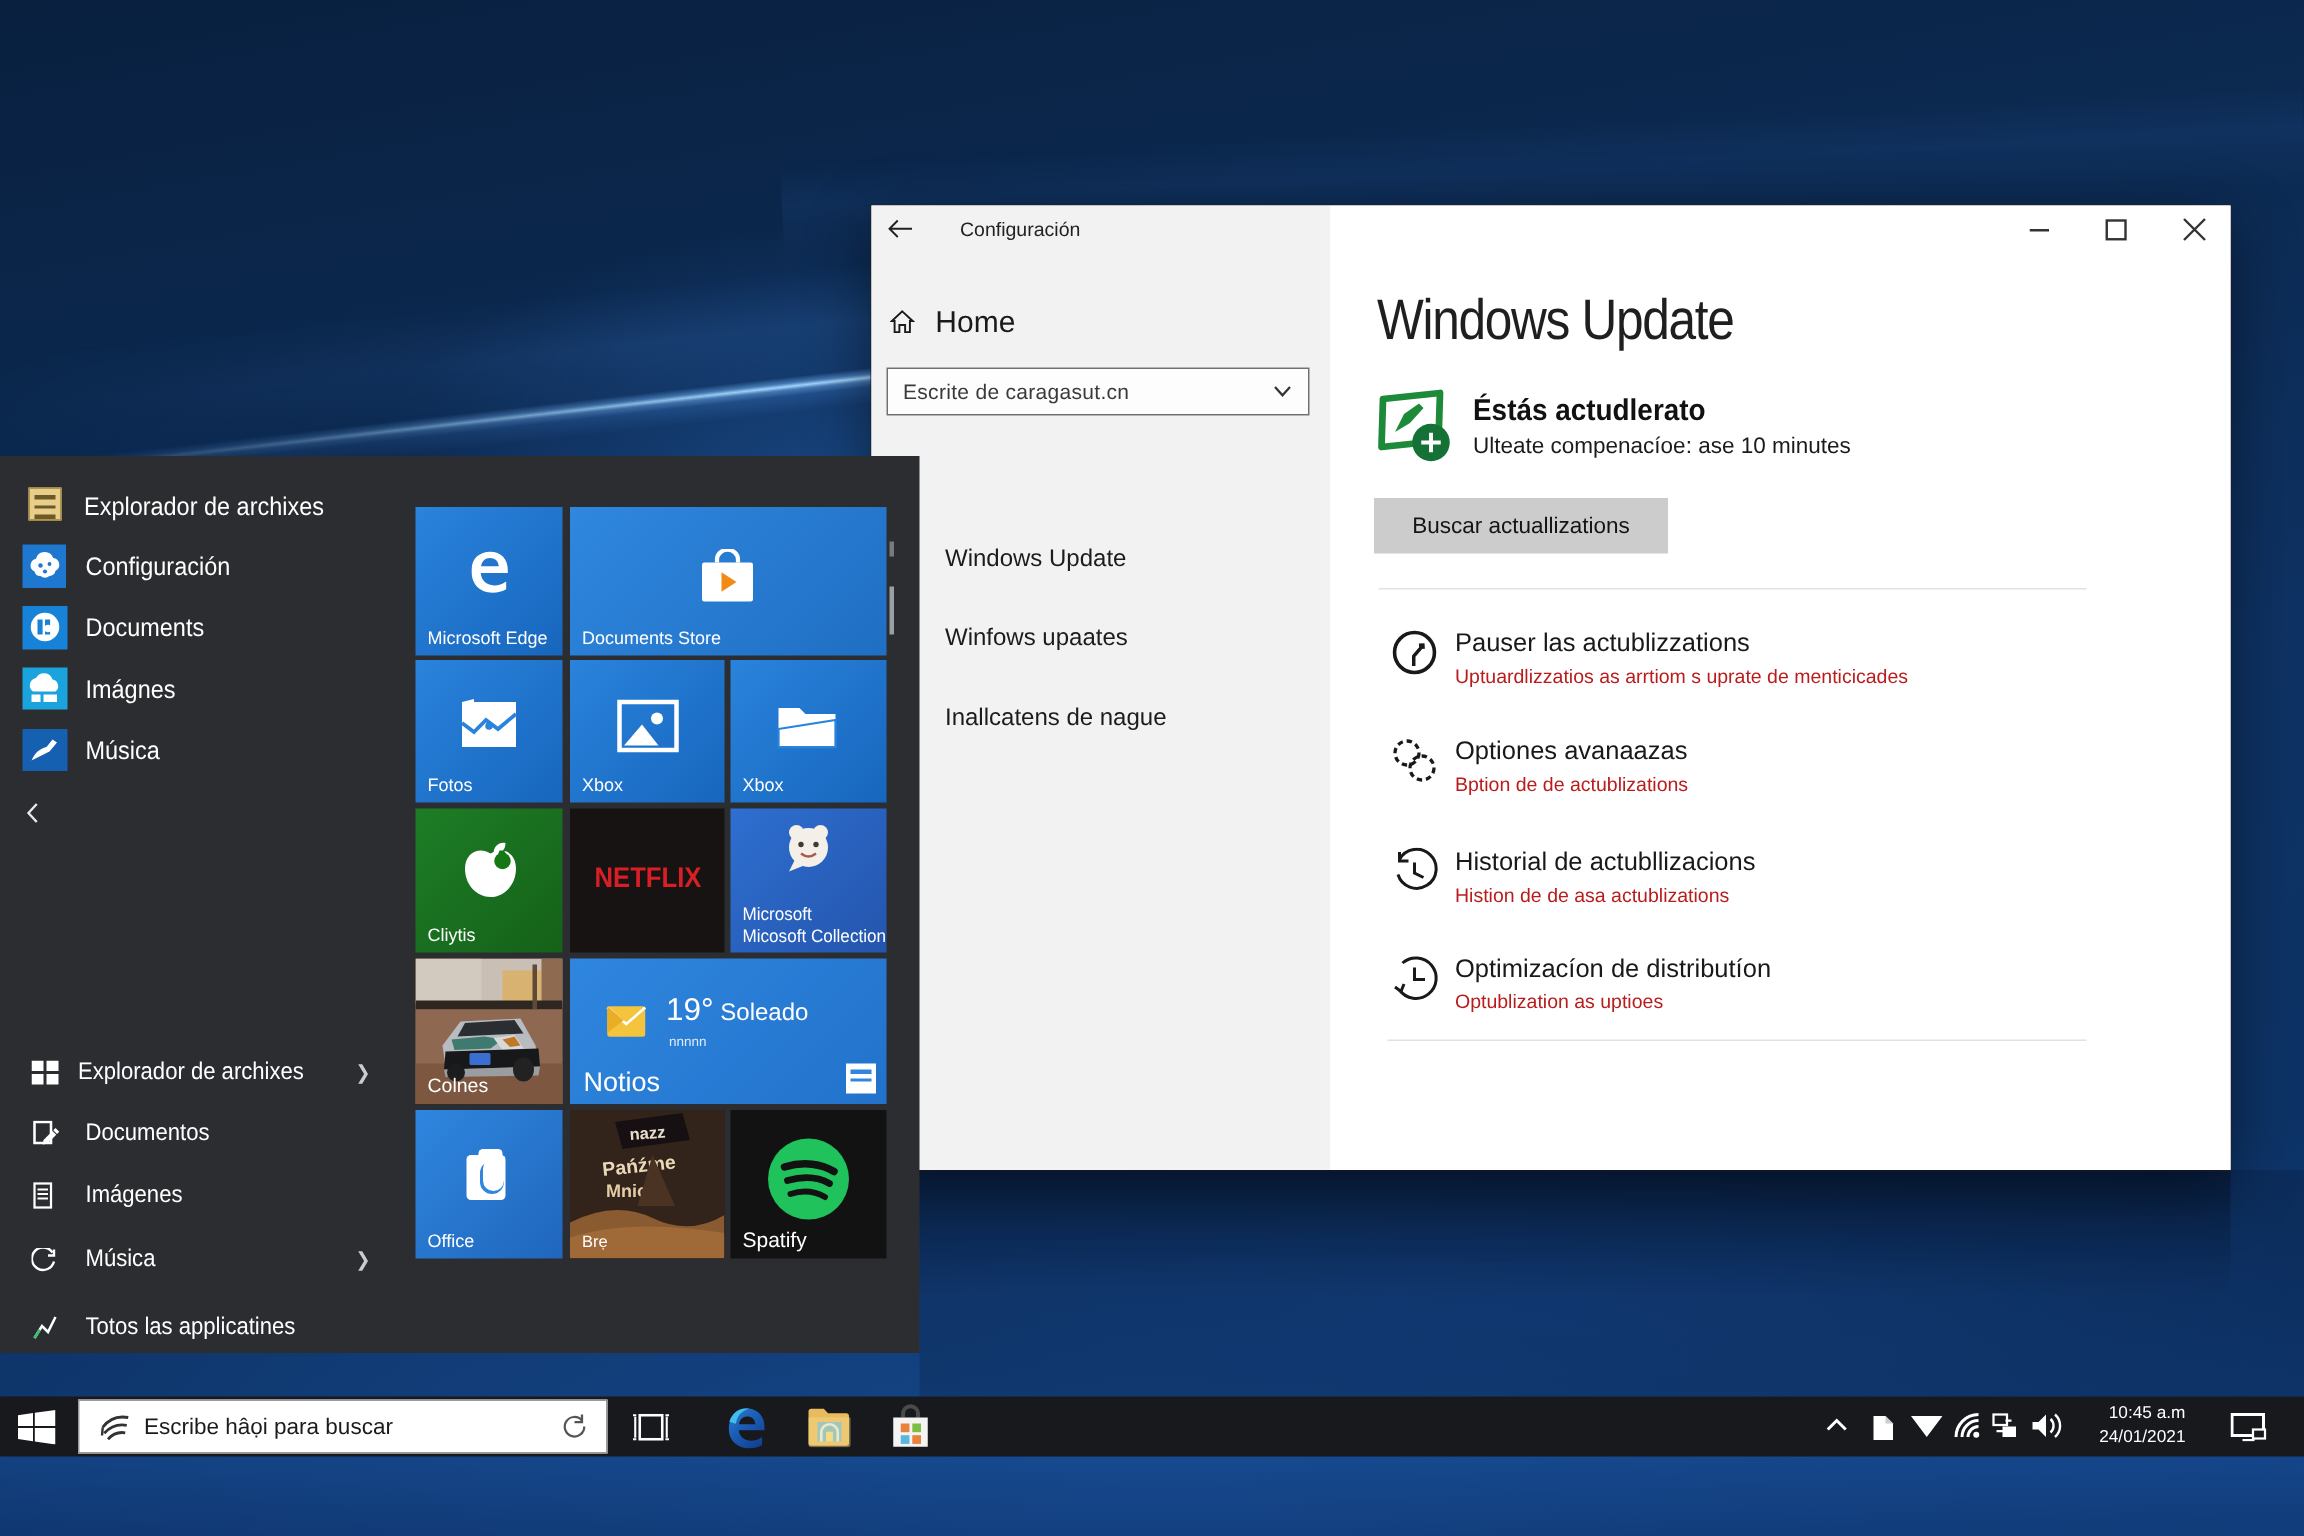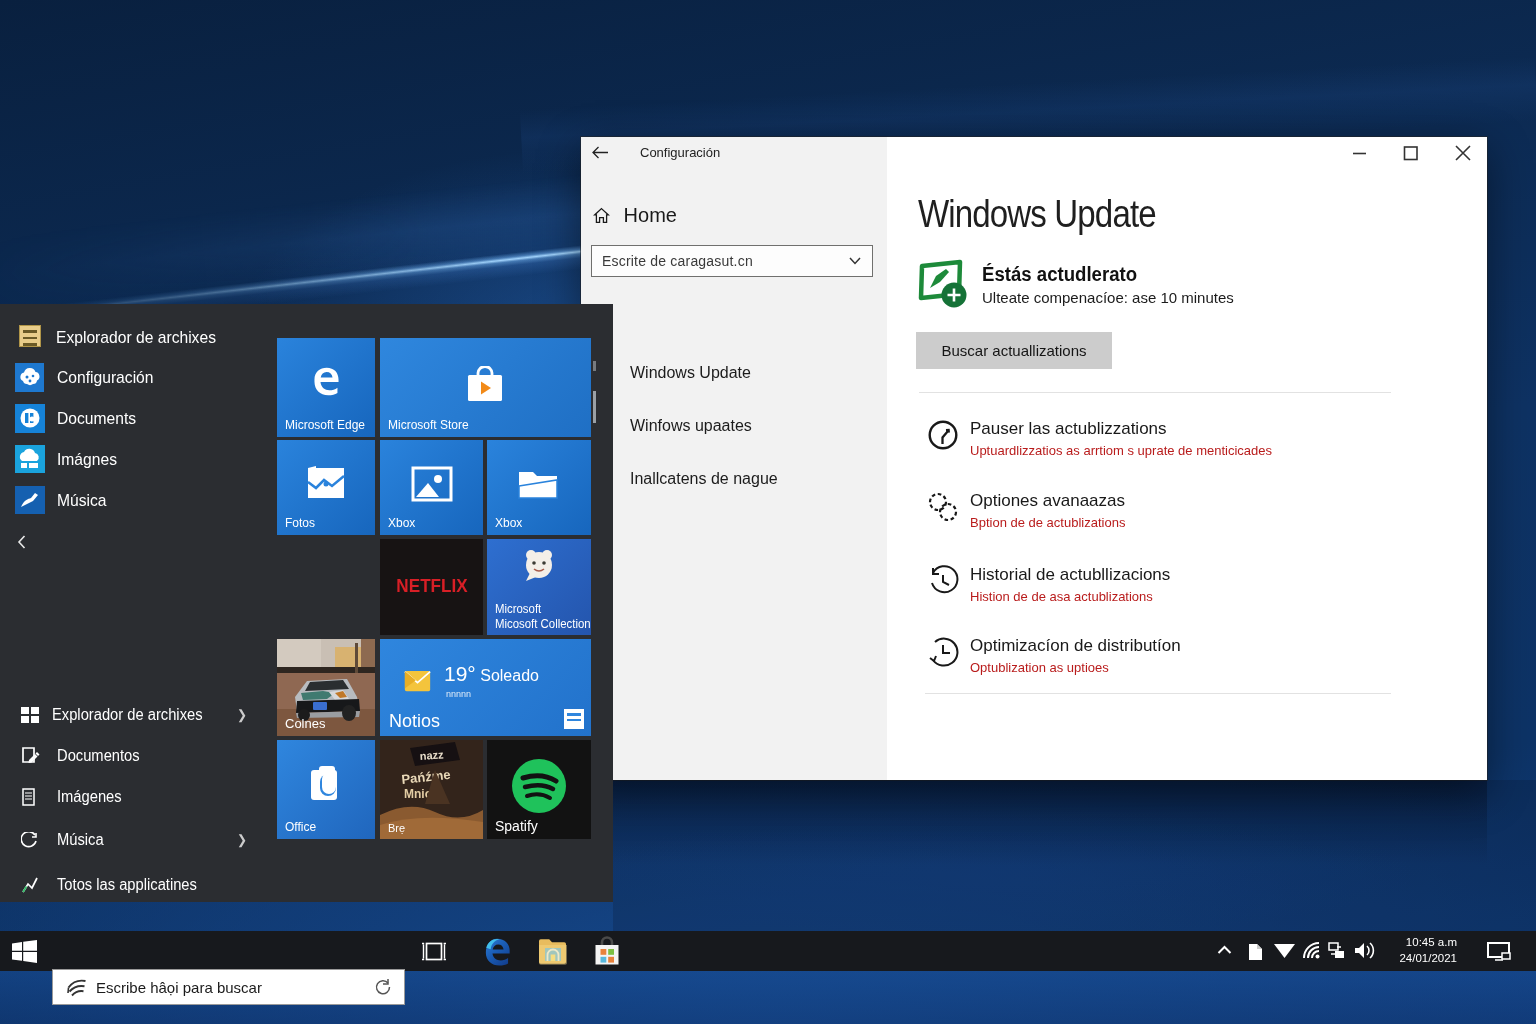--- a/index.html
+++ b/index.html
@@ -36,21 +36,21 @@
 .item .s { position:absolute; left:43px; top:24px; font-size:13px; color:#b91c1c; white-space:nowrap; }
 
 #startmenu { position:absolute; left:0; top:304px; width:613px; height:598px; background:#2b2d31; overflow:hidden; }
 .sm-item { position:absolute; color:#fff; white-space:nowrap; transform:scaleX(.92); transform-origin:0 50%; }
 .sm-ic { position:absolute; }
 
 .tile { position:absolute; color:#fff; overflow:hidden; }
 .tile .lbl { position:absolute; left:8px; bottom:5px; font-size:12px; color:#fff; }
 
 #taskbar { position:absolute; left:0; top:931px; width:1536px; height:40px; background:#17191d; }
-#tsearch { position:absolute; left:52px; top:2px; width:353px; height:36px; background:#fff; border:1px solid #9a9a9a;margin-top:36px; }
+#tsearch { position:absolute; left:52px; top:2px; width:353px; height:36px; background:#fff; border:1px solid #9a9a9a; }
 #tsearch .txt { position:absolute; left:43px; top:9px; font-size:15px; color:#1b1b1b; }
 .tray { position:absolute; color:#fff; }
 #clock { position:absolute; left:1385px; top:3px; width:72px; text-align:right; color:#fff; font-size:11.5px; line-height:16px; }
 </style>
 </head>
 <body>
 <div id="desktop">
   <div class="beam" style="left:-40px; top:238px; width:680px; height:90px; background:linear-gradient(to bottom, transparent 43%, rgba(120,185,250,.5) 47.5%, rgba(165,215,255,.98) 50%, rgba(120,185,250,.5) 52.5%, rgba(70,130,210,.28) 57%, transparent 70%); transform:rotate(-6.4deg); -webkit-mask-image:linear-gradient(to right, transparent 4%, rgba(0,0,0,.4) 38%, #000 80%); mask-image:linear-gradient(to right, transparent 4%, rgba(0,0,0,.4) 38%, #000 80%);"></div>
   <div class="beam" style="left:-60px; top:150px; width:700px; height:170px; background:linear-gradient(to bottom, transparent 32%, rgba(60,120,200,.17) 55%, transparent 80%); transform:rotate(-6deg); -webkit-mask-image:linear-gradient(to right, transparent 5%, #000 70%); mask-image:linear-gradient(to right, transparent 5%, #000 70%);"></div>
   <div class="beam" style="left:520px; top:30px; width:1016px; height:140px; background:linear-gradient(to bottom, transparent 38%, rgba(42,95,175,.14) 58%, transparent 84%); transform:rotate(-3deg);"></div>
@@ -233,21 +233,21 @@
         <path d="M5 14 C5 7.5 10 3.5 16.2 3.5 C23 3.5 27 8 27 14.5 L27 16.5 L10.5 16.5 C11 21.5 14.5 24 18.6 24 C21.4 24 23.8 23.2 26 21.6 L26 26.4 C23.8 27.7 21 28.5 17.6 28.5 C10 28.5 5 23.3 5 16.2 Z M10.7 12.4 L21.5 12.4 C21.2 9 19.1 7.3 16.1 7.3 C13.2 7.3 11.2 9.2 10.7 12.4 Z" fill="#fff"></path>
       </svg>
     <div class="lbl">Microsoft Edge</div>
   </div>
   <div class="tile" style="left:380px; top:34px; width:211px; height:99px; background:linear-gradient(135deg,#2f87de,#1f6fc4);">
     <svg style="position:absolute; left:85px; top:28px;" width="40" height="38" viewBox="0 0 40 38">
         <path d="M13 9 V7 a7 6.5 0 0 1 14 0 v2" fill="none" stroke="#fff" stroke-width="2.8"></path>
         <rect x="3" y="9" width="34" height="26" rx="1.5" fill="#fff"></rect>
         <path d="M16 15.5 L26 22 L16 28.5 Z" fill="#f28a18"></path>
       </svg>
-    <div class="lbl">Microsoft Store</div>
+    <div class="lbl">Documents Store</div>
   </div>
 
   <div class="tile" style="left:277px; top:136px; width:98px; height:95px; background:linear-gradient(135deg,#2a83dc,#1766bd);">
     <svg style="position:absolute; left:29px; top:24px;" width="40" height="38" viewBox="0 0 40 38">
         <rect x="2" y="4" width="36" height="30" fill="#fff"></rect>
         <path d="M2 4 L10 2 L10 4 Z" fill="#fff"></path>
         <path d="M2 18 L10 24 L18 16 L26 22 L38 12" fill="none" stroke="#2a83dc" stroke-width="2.5"></path>
         <circle cx="20" cy="20" r="2.5" fill="#2a83dc"></circle>
       </svg>
     <div class="lbl">Fotos</div>
@@ -261,20 +261,29 @@
     <div class="lbl">Xbox</div>
   </div>
   <div class="tile" style="left:487px; top:136px; width:104px; height:95px; background:linear-gradient(135deg,#2a83dc,#1766bd);">
     <svg style="position:absolute; left:30px; top:26px;" width="44" height="36" viewBox="0 0 44 36">
         <path d="M2 6 L2 32 L40 32 L40 10 L20 10 L16 6 Z" fill="#fff"></path>
         <path d="M2 20 L40 14 L40 32 L2 32 Z" fill="#fff" stroke="#2a83dc" stroke-width="1.5"></path>
       </svg>
     <div class="lbl">Xbox</div>
   </div>
 
+  <div class="tile" style="left:277px; top:235px; width:98px; height:96px; background:linear-gradient(135deg,#1d7d26,#156118);">
+    <svg style="position:absolute; left:29px; top:20px;" width="42" height="44" viewBox="0 0 42 44">
+        <path d="M21 10 C30 5 38 10 38 20 C38 31 30 39 21 39 C12 39 4 31 4 20 C4 10 13 5 21 10 Z" fill="#fff"></path>
+        <path d="M23 10 C23 5 27 2 31 3 C31 8 28 10 23 10 Z" fill="#fff"></path>
+        <path d="M30 8 C33 12 33 16 30 19 C26 17 25 12 27 8 Z" fill="#157815"></path>
+        <circle cx="29" cy="15" r="5.5" fill="#157815"></circle>
+      </svg>
+    <div class="lbl">Cliytis</div>
+  </div>
   <div class="tile" style="left:380px; top:235px; width:103px; height:96px; background:#171313;">
     <div style="position:absolute; left:50%; top:36px; transform:translateX(-50%) scaleX(.9); font-size:19px; font-weight:700; color:#d81f26; white-space:nowrap;">NETFLIX</div>
   </div>
   <div class="tile" style="left:487px; top:235px; width:104px; height:96px; background:linear-gradient(135deg,#2e6fd0,#2455ad);">
     <svg style="position:absolute; left:31px; top:8px;" width="42" height="44" viewBox="0 0 42 44">
         <circle cx="21" cy="18" r="13" fill="#f4efe8"></circle>
         <circle cx="13" cy="8" r="5" fill="#f4efe8"></circle>
         <circle cx="29" cy="8" r="5" fill="#f4efe8"></circle>
         <circle cx="16" cy="16" r="1.8" fill="#3c3c34"></circle>
         <circle cx="26" cy="16" r="1.8" fill="#3c3c34"></circle>

